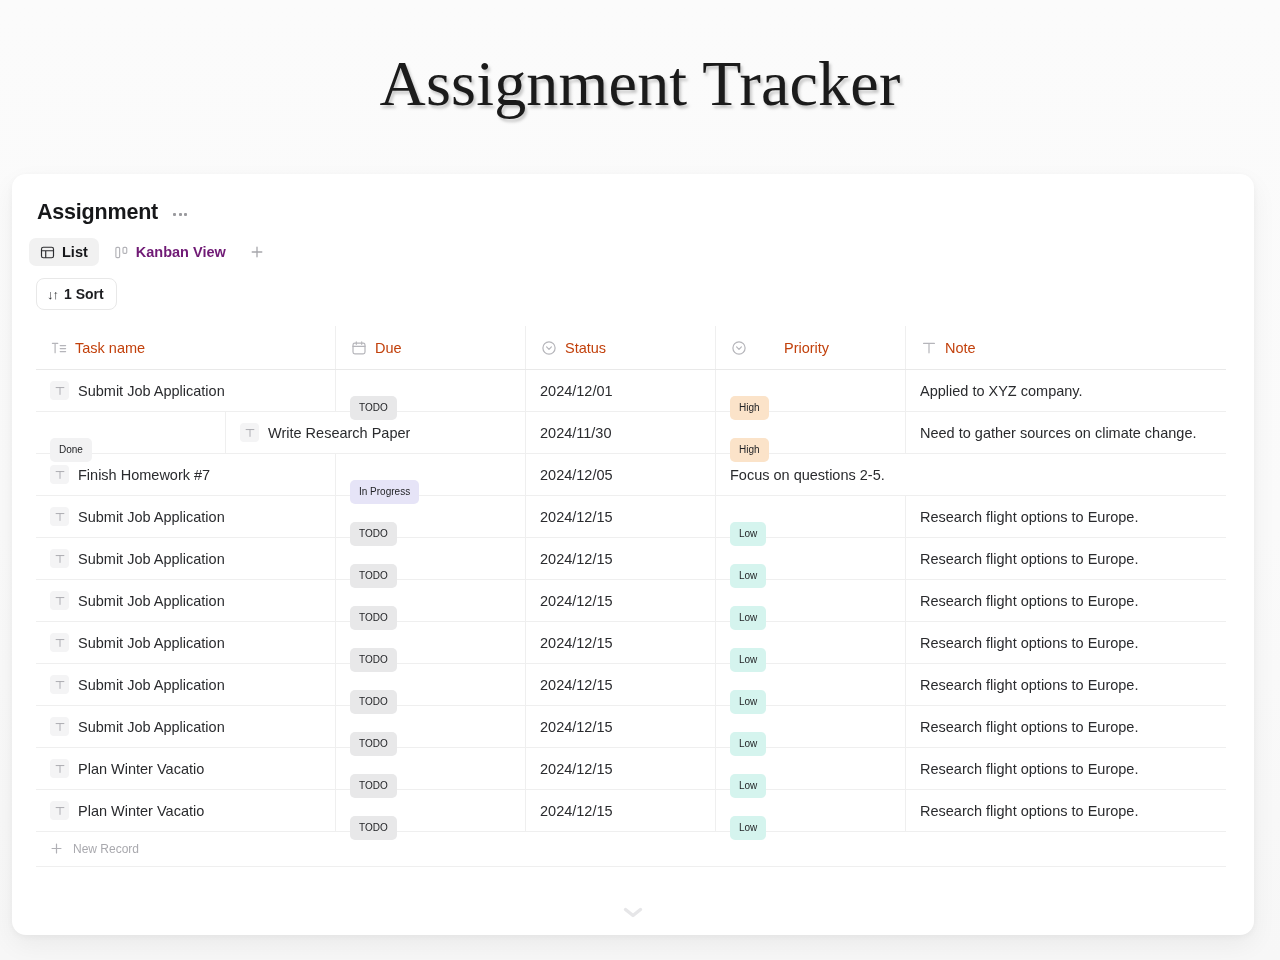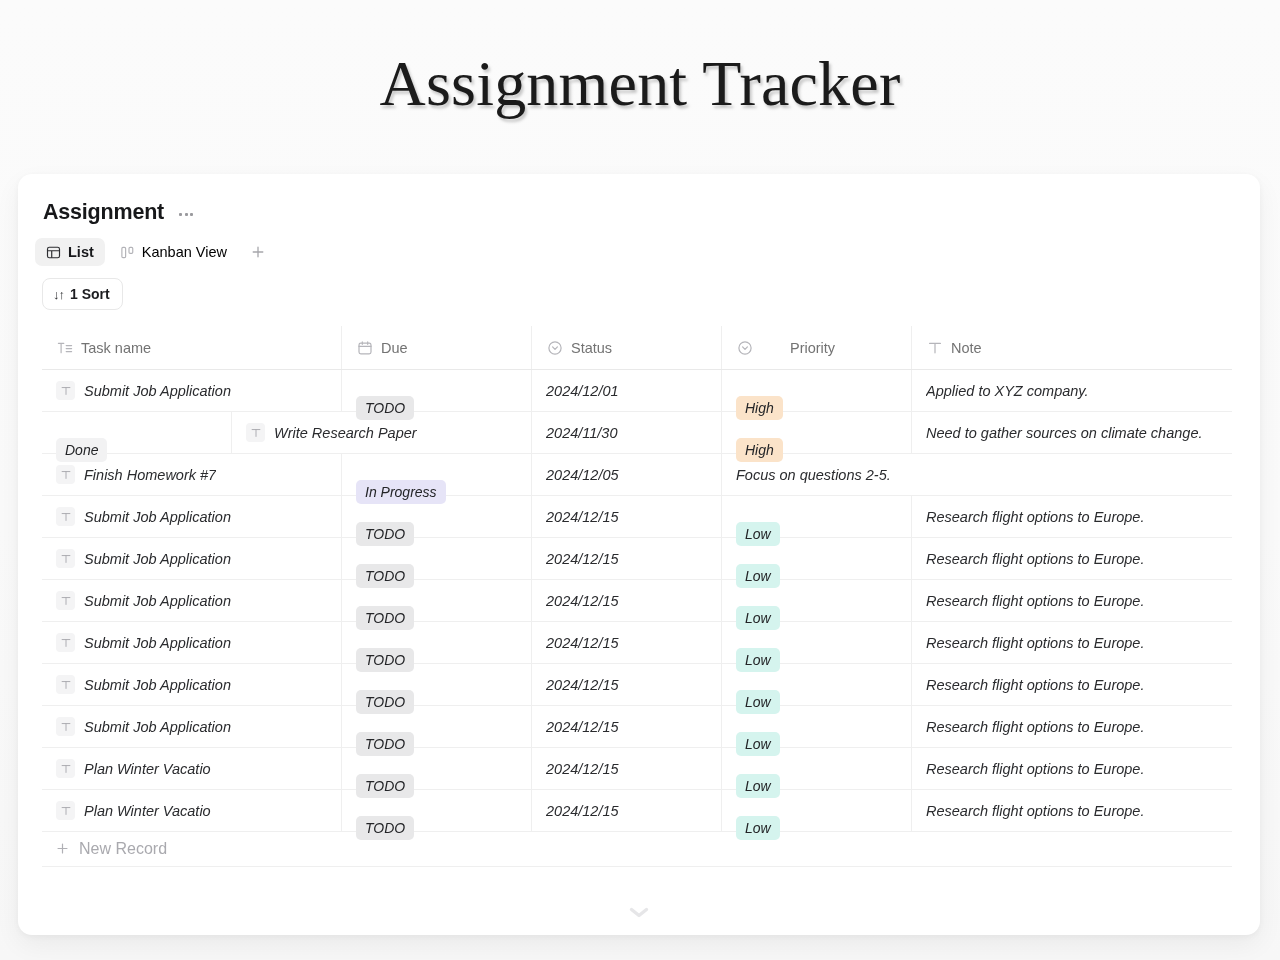--- a/index.html
+++ b/index.html
@@ -30,21 +30,21 @@
     font-weight: 400;
     color: #1b1b1b;
     letter-spacing: 0.2px;
     text-shadow: 2px 3px 3px rgba(120,120,120,0.40);
     white-space: nowrap;
   }
 
   
   .card {
     position: absolute;
-    left: 18px;
+    left: 12px;
     top: 174px;
     width: 1242px;
     height: 761px;
     background: #ffffff;
     border-radius: 14px;
     box-shadow: 0 10px 26px rgba(0,0,0,0.055), 0 2px 6px rgba(0,0,0,0.04);
     overflow: hidden;
   }
 
   .card-inner { padding: 26px 24px 0 24px; }
@@ -93,21 +93,21 @@
     border-radius: 7px;
     font-size: 14.5px;
     cursor: pointer;
     white-space: nowrap;
   }
   .view-tab.active {
     background: #f1f1f1;
     color: #16171a;
     font-weight: 700;
   }
-  .view-tab.inactive { color: #000000; font-weight: 400; }
+  .view-tab.inactive { color: #701a75; font-weight: 700; }
   .view-tab svg { display: block; flex: none; }
   .add-view-btn {
     display: flex; align-items: center; justify-content: center;
     width: 26px; height: 26px;
     margin-left: 3px;
     border-radius: 6px;
     color: #a2a2a7;
     cursor: pointer;
   }
 
@@ -153,25 +153,25 @@
   }
   .tcell.last { border-right: none; }
 
   .c-task  { width: 300px; }
   .c-status{ width: 190px; }
   .c-due   { width: 190px; }
   .c-prio  { width: 190px; gap: 29px; }
   .c-note  { width: 320px; }
 
   .trow.header .tcell { height: 43px; }
-  .trow.body   .tcell { height: 41px; font-style: italic; }
+  .trow.body   .tcell { height: 41px; }
 
   .th-label {
     font-size: 14.5px;
-    color: #737373;
+    color: #c2410c;
     font-weight: 400;
     white-space: nowrap;
   }
   .th-icon {
     display: flex; align-items: center; justify-content: center;
     width: 17px; height: 17px;
     margin-right: 8px;
     color: #b5b5ba;
     flex: none;
   }
@@ -193,36 +193,36 @@
     color: #a9a9ae;
     flex: none;
   }
 
   .badge {
     display: inline-flex;
     align-items: center;
     height: 24px;
     padding: 0 9px;
     border-radius: 5px;
-    font-size: 14px;
+    font-size: 10px;
     color: #232427;
     white-space: nowrap;
     margin-top: 34px;
   }
 
   .newrec-cell {
     display: flex;
     align-items: center;
     gap: 10px;
     padding-left: 14px;
     height: 34px;
     cursor: pointer;
   }
   .newrec-plus { color: #b0b0b5; font-size: 15px; line-height: 1; }
-  .newrec-label { font-size: 16px; color: #a9a9ae; }
+  .newrec-label { font-size: 12px; color: #a9a9ae; }
 
   
   .collapse-chevron {
     position: absolute;
     left: 50%;
     transform: translateX(-50%);
     bottom: 14px;
     width: 34px; height: 18px;
     display: flex; align-items: center; justify-content: center;
     color: #e4e4e6;

